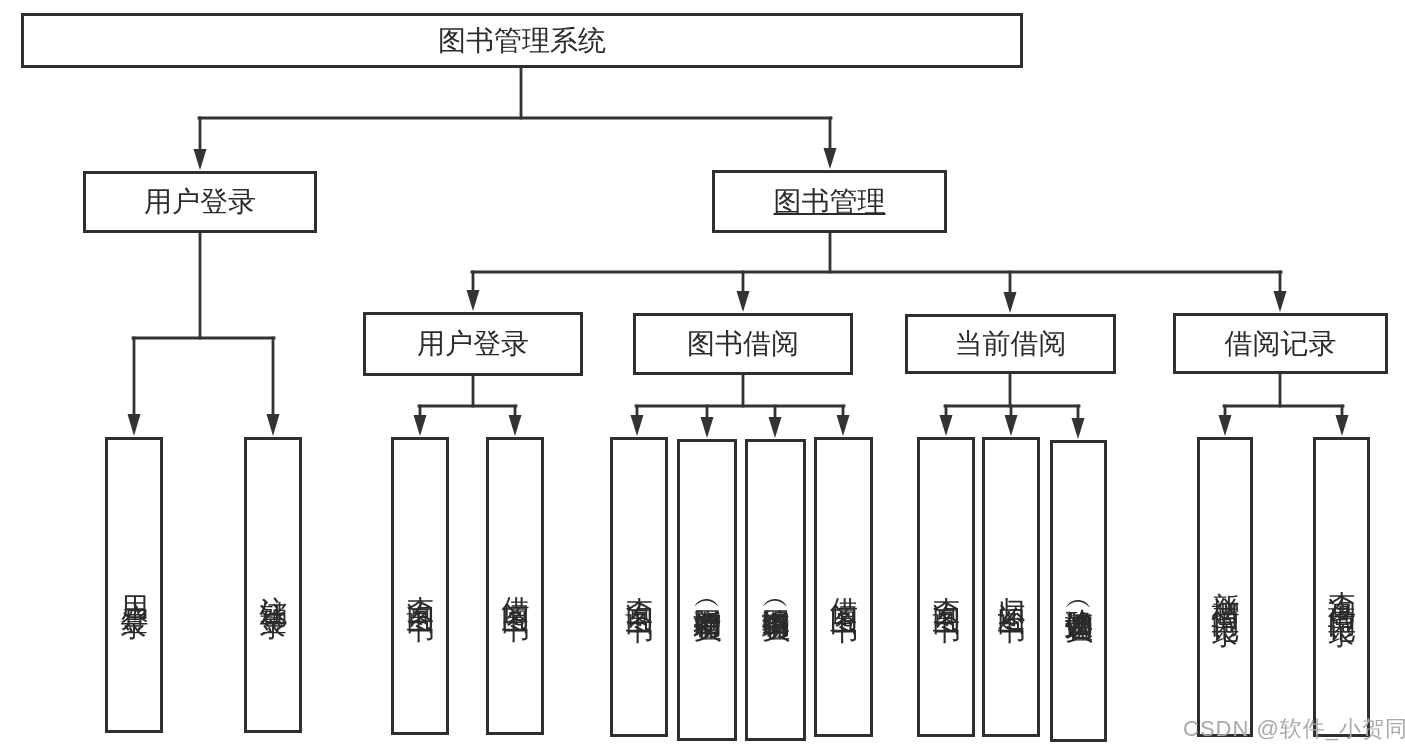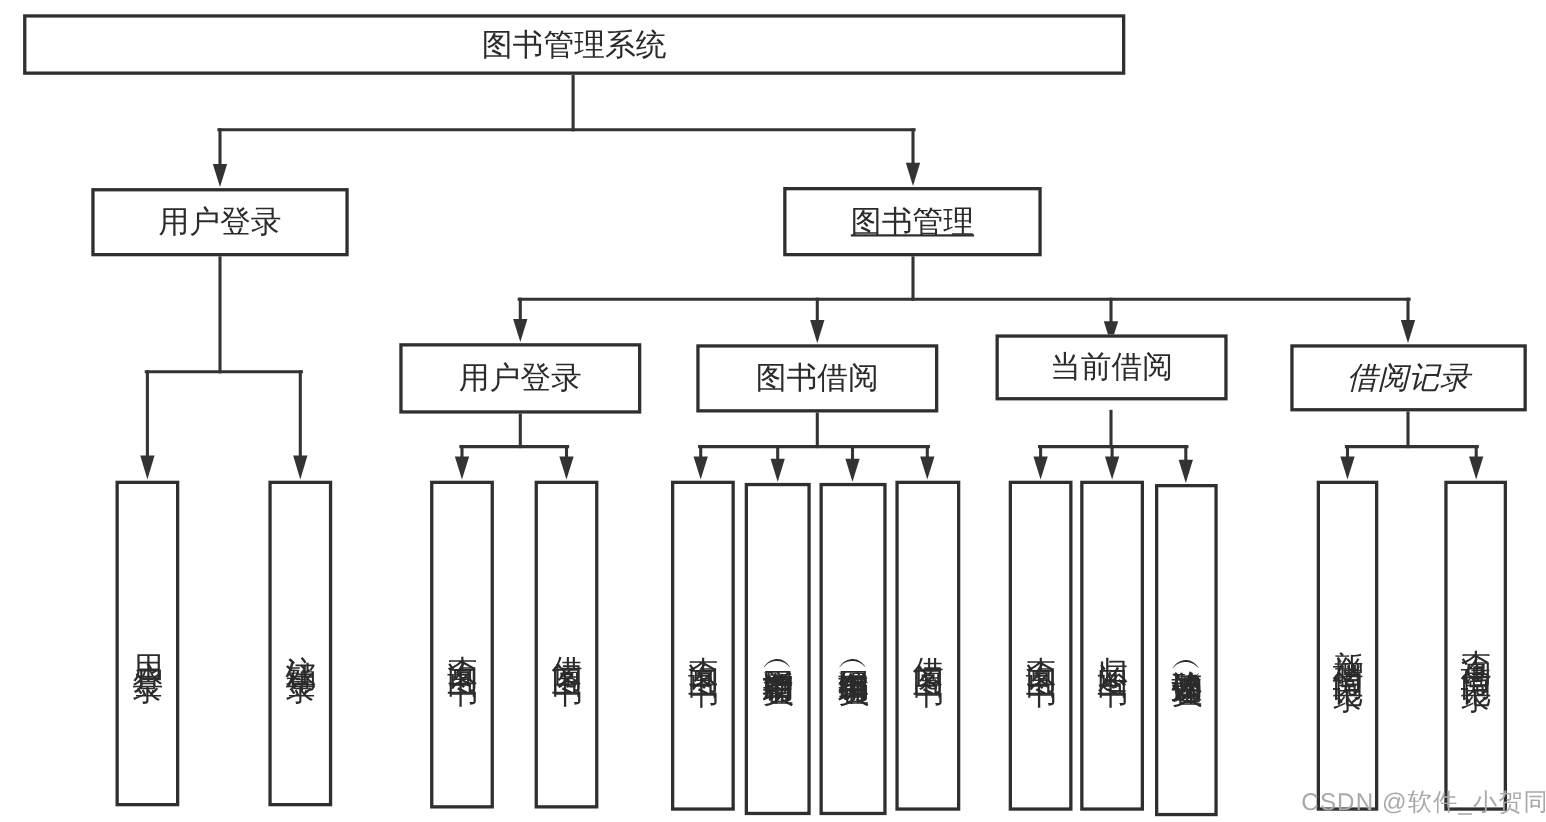--- a/index.html
+++ b/index.html
@@ -125,24 +125,24 @@
   <div class="hnode" style="left:712px;top:170px;width:235px;height:63px;text-decoration:underline;">
     <span>图书管理</span>
   </div>
 
   <div class="hnode" style="left:363px;top:312px;width:220px;height:64px;">
     <span>用户登录</span>
   </div>
   <div class="hnode" style="left:633px;top:313px;width:220px;height:62px;align-items:center;">
     <span>图书借阅</span>
   </div>
-  <div class="hnode" style="left:905px;top:304px;width:211px;height:60px;font-family:Liberation Serif, serif;">
+  <div class="hnode" style="left:905px;top:314px;width:211px;height:60px;font-family:Liberation Serif, serif;">
     <span>当前借阅</span>
   </div>
-  <div class="hnode" style="left:1173px;top:313px;width:215px;height:61px;font-style:italic;">
+  <div class="hnode" style="left:1173px;top:313px;width:215px;height:61px;">
     <span>借阅记录</span>
   </div>
 
   <div class="vnode" style="left:105px;top:437px;width:58px;height:296px;">
     <span class="vlabel">用户登录</span>
   </div>
   <div class="vnode" style="left:244px;top:437px;width:58px;height:296px;">
     <span class="vlabel">注销登录</span>
   </div>
 

